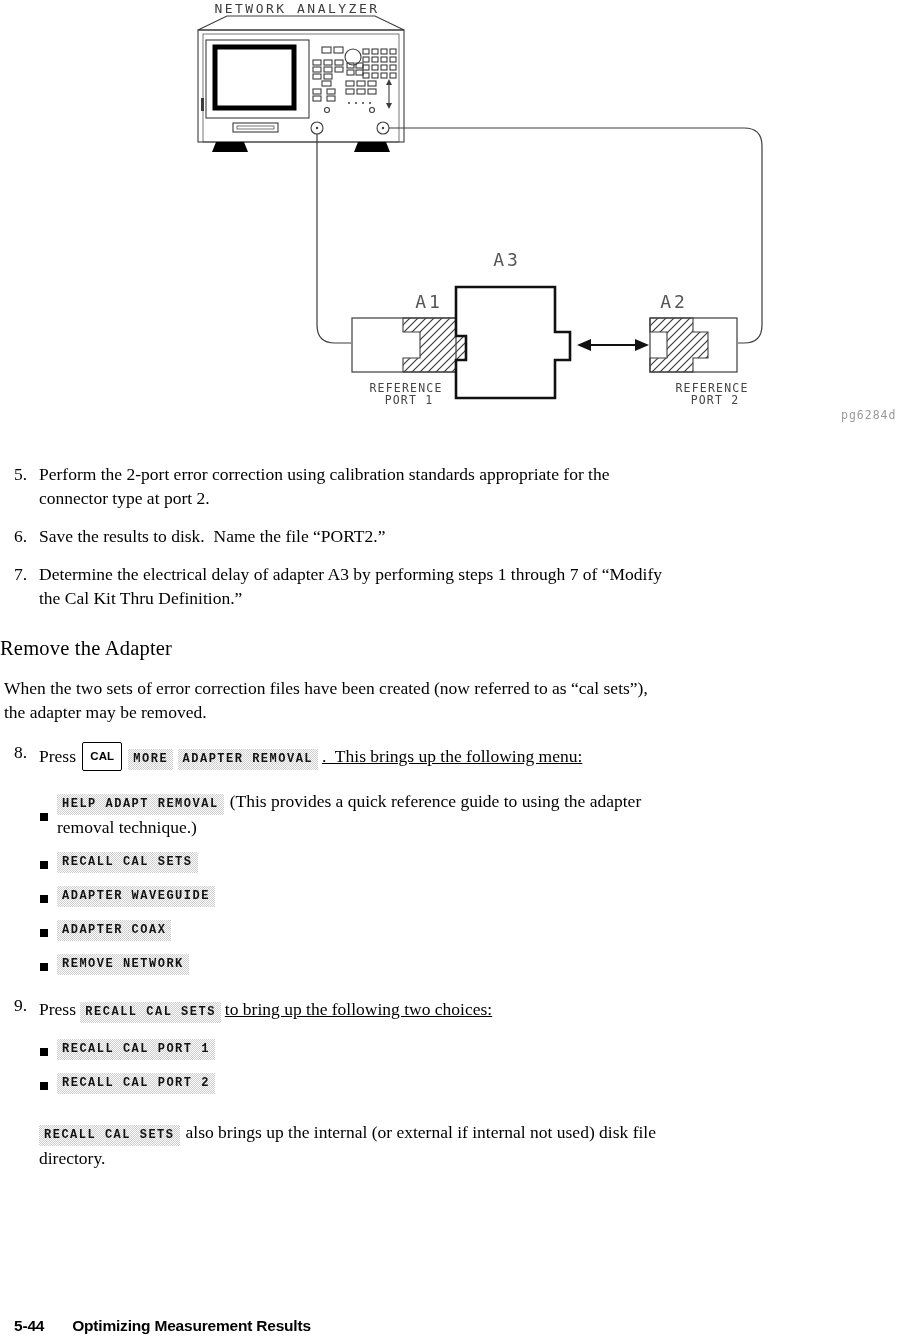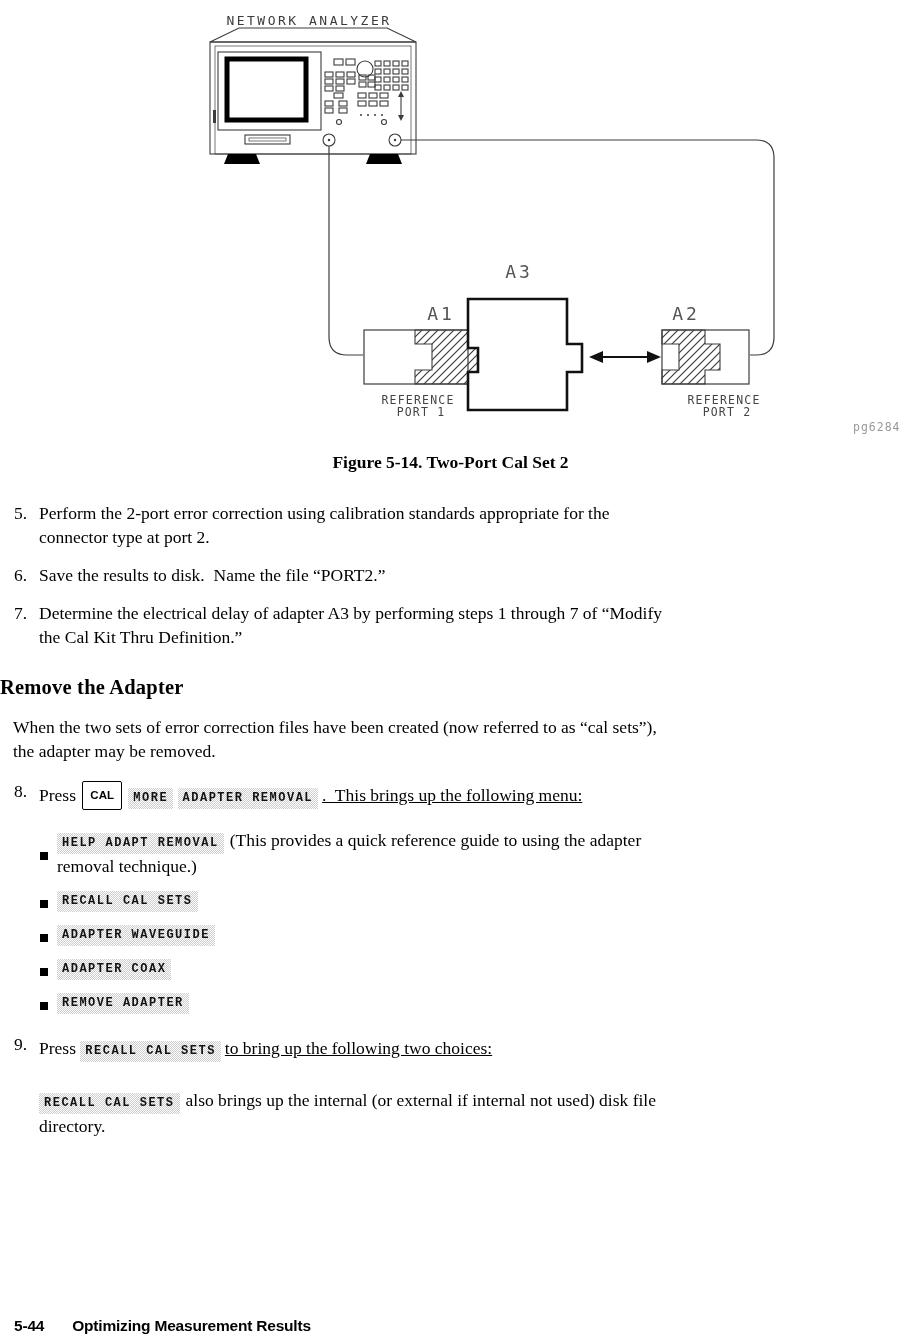--- a/index.html
+++ b/index.html
@@ -8,23 +8,23 @@
   svg text{font-family:"DejaVu Sans Mono",monospace;}
   .caption{text-align:center;font-weight:bold;font-size:17.5px;margin:6px 0 0 0;
            font-family:"Liberation Serif",serif;}
   .content{font-size:17.5px;line-height:24px;padding-right:16px;}
   .steps{margin-top:28px;}
   .step{display:flex;padding-left:14px;margin-bottom:14px;}
   .step .num{width:25px;flex:0 0 25px;}
   .step .num.raised{position:relative;top:-4px;}
   .step .body{flex:1;}
   .plain{white-space:pre-line;}
-  h2{font-family:"Liberation Serif",serif;font-weight:bold;font-size:20.5px;
+  h2{font-family:"Liberation Serif",serif;font-weight:normal;font-size:20.5px;
      margin:26px 0 0 0;letter-spacing:.2px;}
-  .intro{margin:16px 0 0 13px;}
+  .intro{margin:16px 0 0 4px;}
   .step8{margin-top:20px;}
   .sk{display:inline-block;font-family:"Liberation Mono",monospace;font-weight:bold;
       font-size:12px;letter-spacing:1.5px;line-height:1;padding:4px 5px 5px 5px;
       white-space:nowrap;color:#111;
       background-image:conic-gradient(#cdcdcd 0 25%,#ffffff 0 50%,#cdcdcd 0 75%,#ffffff 0);
       background-size:2px 2px;}
   .hardkey{display:inline-block;font-family:"Liberation Sans",sans-serif;font-size:11.5px;
       font-weight:bold;border:1.6px solid #000;border-radius:2px;padding:1px 7px 2px 7px;
       position:relative;top:-2px;margin:0 2px;}
   .gap-before{margin-left:4px;text-decoration:underline;}
@@ -36,21 +36,21 @@
   .closing .plain{margin-left:6px;}
   .footer{position:absolute;left:14px;bottom:3px;font-family:"Liberation Sans",sans-serif;
       font-weight:bold;font-size:15.5px;letter-spacing:-.2px;}
   .footer .pgnum{margin-right:28px;}
 </style>
 </head>
 <body>
 
 <div class="page">
 
-  <figure style="margin:12px">
+  <figure style="margin:0">
     <svg width="901" height="430" viewBox="0 0 901 430">
       <defs>
         <pattern id="hatch" width="8" height="8" patternUnits="userSpaceOnUse">
           <path d="M0,8 L8,0 M-2,2 L2,-2 M6,10 L10,6" stroke="#3c3c3c" stroke-width="1.2" fill="none"></path>
         </pattern>
       </defs>
 
       <text x="297" y="13" text-anchor="middle" font-size="13" letter-spacing="2.5" fill="#3c3c3c">NETWORK ANALYZER</text>
 
       <g stroke="#3c3c3c" fill="none" stroke-width="1.1">
@@ -152,21 +152,20 @@
       <text x="507" y="266" text-anchor="middle" font-size="18" letter-spacing="3" fill="#555">A3</text>
       <text x="429" y="308" text-anchor="middle" font-size="18" letter-spacing="3" fill="#555">A1</text>
       <text x="674" y="308" text-anchor="middle" font-size="18" letter-spacing="3" fill="#555">A2</text>
       <text x="406" y="392" text-anchor="middle" font-size="11.5" letter-spacing="1.2" fill="#444">REFERENCE</text>
       <text x="409" y="404" text-anchor="middle" font-size="11.5" letter-spacing="1.2" fill="#444">PORT 1</text>
       <text x="712" y="392" text-anchor="middle" font-size="11.5" letter-spacing="1.2" fill="#444">REFERENCE</text>
       <text x="715" y="404" text-anchor="middle" font-size="11.5" letter-spacing="1.2" fill="#444">PORT 2</text>
       <text x="841" y="419" font-size="11.5" letter-spacing="1" fill="#999">pg6284d</text>
     </svg>
 
-    <figcaption class="caption">Figure 5-14. Two-Port Cal Set 2</figcaption>
   </figure>
 
   <main class="content">
 
     <div class="steps">
       <div class="step">
         <span class="num">5.</span>
         <div class="body"><span class="plain">Perform the 2-port error correction using calibration standards appropriate for the
 connector type at port 2.</span></div>
       </div>
@@ -204,29 +203,39 @@
       <li>
           <span class="bullet"></span>
           <span class="sk">ADAPTER WAVEGUIDE</span>
         </li>
       <li>
           <span class="bullet"></span>
           <span class="sk">ADAPTER COAX</span>
         </li>
       <li>
           <span class="bullet"></span>
-          <span class="sk">REMOVE ADAPTER</span>
+          <span class="sk">REMOVE NETWORK</span>
         </li>
     </ul>
 
     <div class="step">
       <span class="num raised">9.</span>
       <div class="body"><span>Press</span> <span class="sk">RECALL CAL SETS</span><span class="plain gap-before">to bring up the following two choices:</span></div>
     </div>
 
+    <ul class="menu">
+      <li>
+          <span class="bullet"></span>
+          <span class="sk">RECALL CAL PORT 1</span>
+        </li>
+      <li>
+          <span class="bullet"></span>
+          <span class="sk">RECALL CAL PORT 2</span>
+        </li>
+    </ul>
 
     <p class="closing"><span class="sk">RECALL CAL SETS</span><span class="plain">also brings up the internal (or external if internal not used) disk file
 directory.</span></p>
 
   </main>
 
   <footer class="footer">
     <span class="pgnum">5-44</span><span>Optimizing Measurement Results</span>
   </footer>
 

